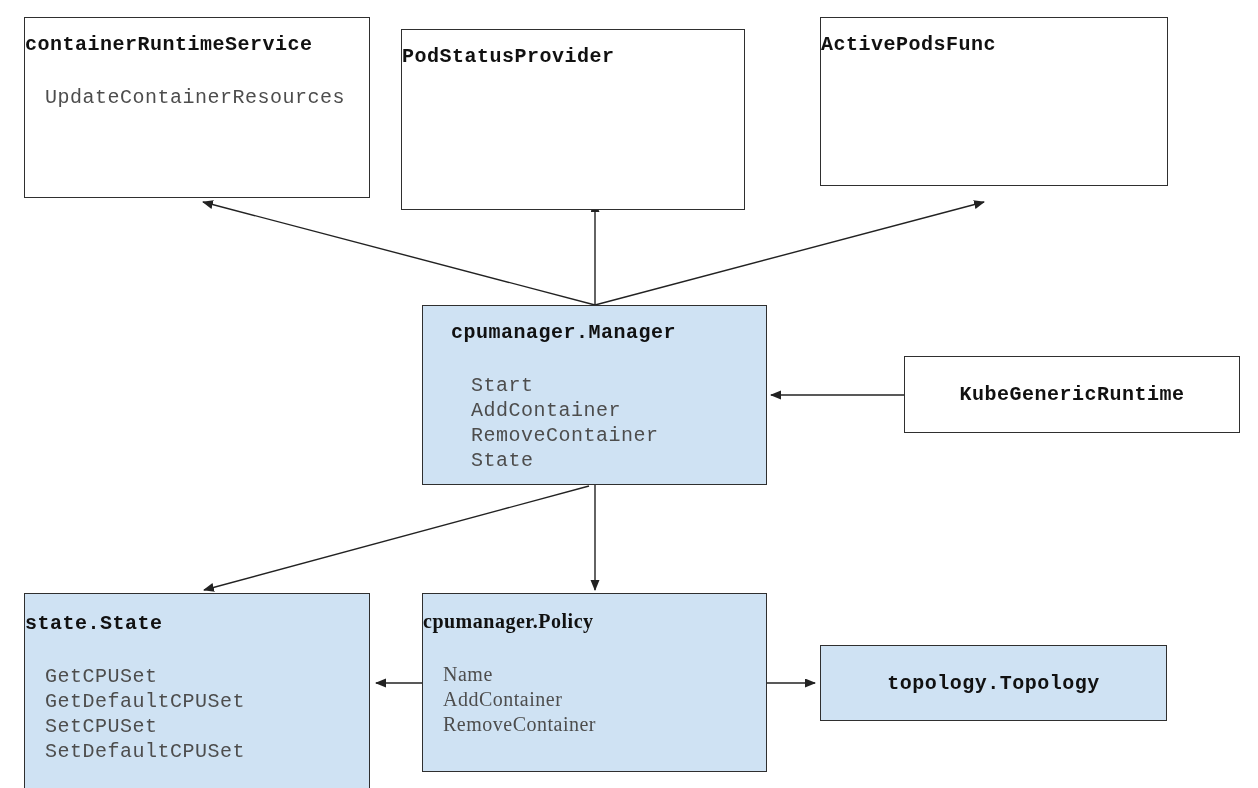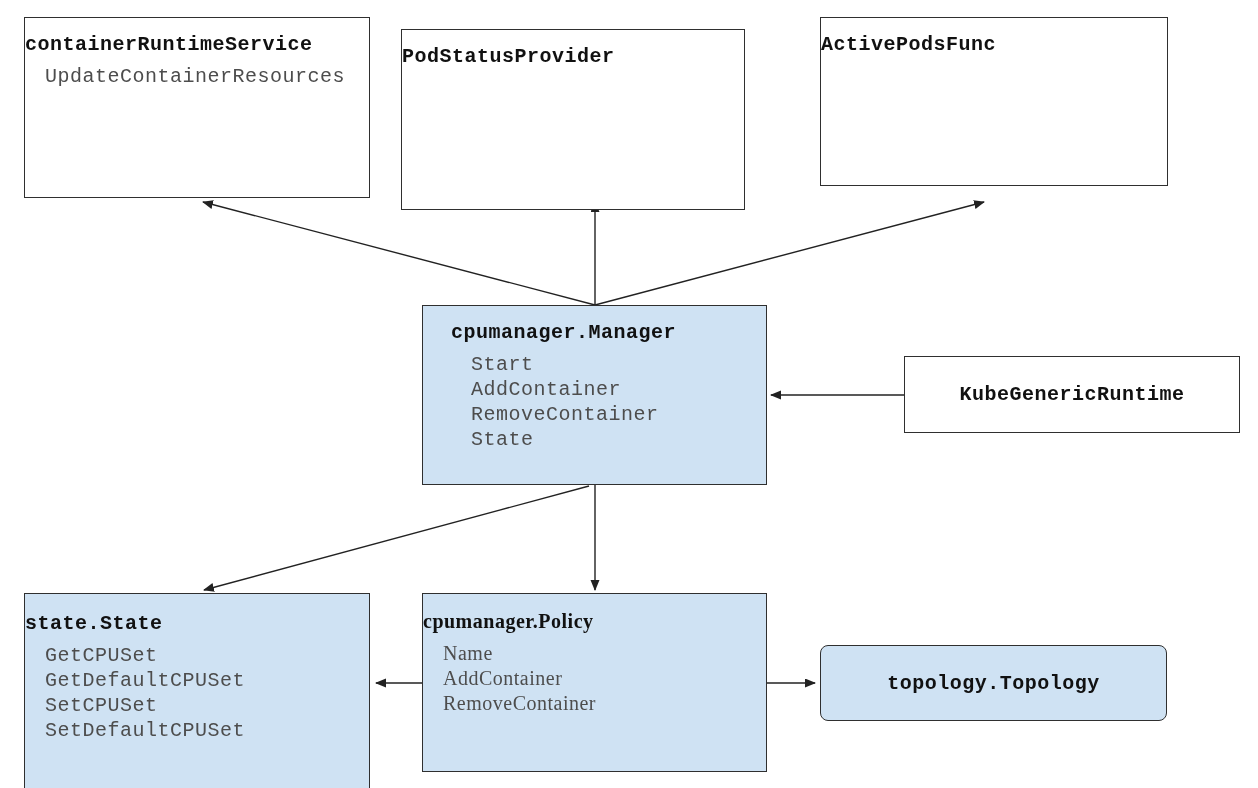--- a/index.html
+++ b/index.html
@@ -41,21 +41,21 @@
   }
   .box.center-title {
     display: flex;
     align-items: center;
     justify-content: center;
   }
   .box.center-title .box-title {
     padding-top: 0;
   }
   .box-methods {
-    margin-top: 7px;
+    margin-top: 28px;
     padding-left: 20px;
   }
   .method {
     font-size: 20px;
     line-height: 25px;
     color: #4d4d4d;
     white-space: nowrap;
     letter-spacing: 0.5px;
   }
 </style>
@@ -121,17 +121,17 @@
 
   <div class="box blue" style="left:422px; top:593px; width:345px; height:179px;font-family:Liberation Serif, serif;">
     <div class="box-title" style="padding-top:15px;">cpumanager.Policy</div>
     <div class="box-methods">
       <div class="method">Name</div>
       <div class="method">AddContainer</div>
       <div class="method">RemoveContainer</div>
     </div>
   </div>
 
-  <div class="box blue center-title" style="left:820px; top:645px; width:347px; height:76px;border-radius:8px;">
+  <div class="box blue center-title" style="left:820px; top:645px; width:347px; height:76px;">
     <div class="box-title">topology.Topology</div>
   </div>
 
 </div>
 
 </body></html>

